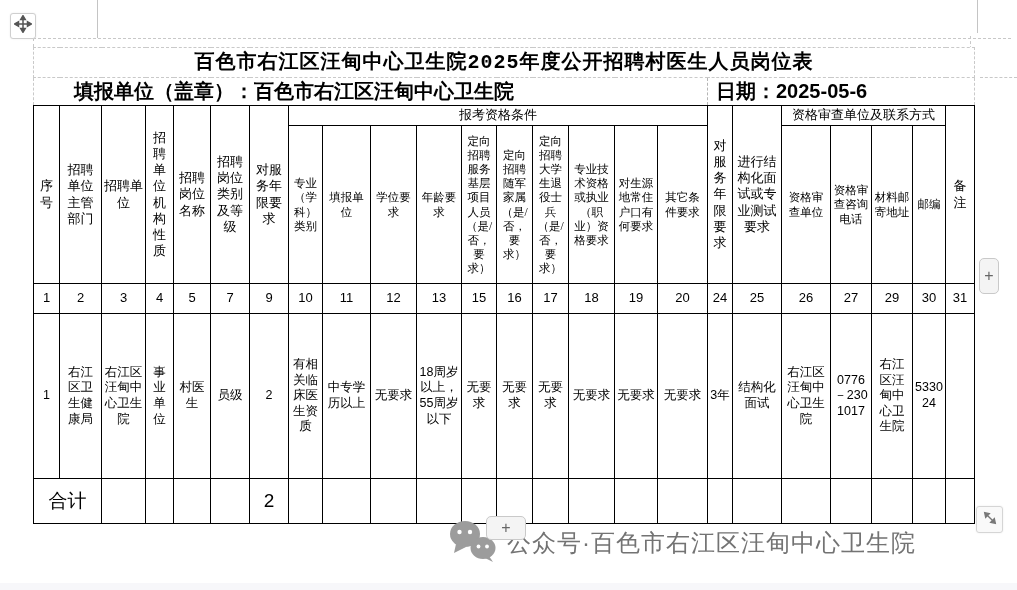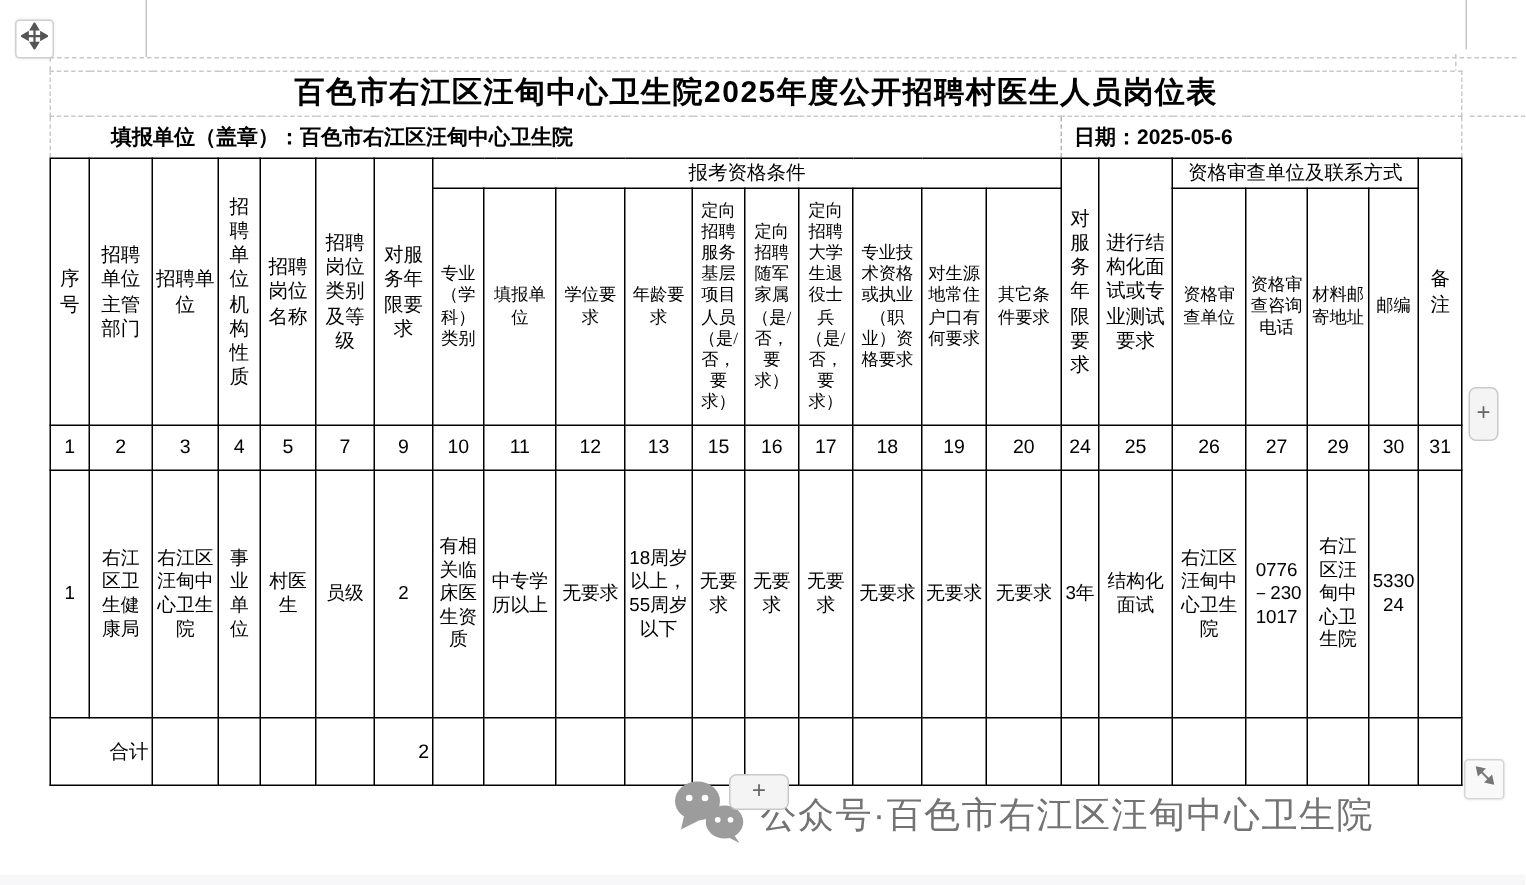--- a/index.html
+++ b/index.html
@@ -10,30 +10,30 @@
   .doc-table { position:absolute; left:33px; top:47px; width:941px;
                table-layout:fixed; border-collapse:collapse; background:#fff; }
   .doc-table td { border:1px solid #000; text-align:center; vertical-align:middle;
                   padding:0 2px; word-break:break-all; overflow:hidden;
                   color:#000; line-height:1.25; }
 
   
   .r-title td { border:1px dashed #c9c9c9; border-bottom:1px dashed #c9c9c9;
                 font-size:20px; font-weight:bold; letter-spacing:1px; }
   .r-fill td  { border:1px dashed #c9c9c9; border-bottom:1px solid #000;
-                font-size:14px; font-weight:bold; text-align:left; }
+                font-size:20px; font-weight:bold; text-align:left; }
   .r-fill td.fill-left { padding-left:40px; }
   .r-fill td.fill-right{ padding-left:8px; }
 
   .r-gh td  { font-size:13px; }
   .r-vh td  { font-size:11.5px; line-height:1.22; padding:0 2px;font-family:Liberation Serif, serif; }
   .hdr      { font-size:12px; line-height:1.3; }
   .r-num td { font-size:13px; }
   .r-dat td { font-size:12.5px; }
-  .r-tot td { font-size:13px;text-align:right; }
+  .r-tot td { font-size:19px; }
   .narrow   { padding:0 5px; }
 
   
   .guide { position:absolute; pointer-events:none; }
   .g-solid-v { border-left:1px solid #c4c4c4; width:0; }
   .g-dash-h  { border-top:1px dashed #c8c8c8; height:0; }
   .g-dash-v  { border-left:1px dashed #c8c8c8; width:0; }
 
   
   .handle-box { position:absolute; background:#ffffff; border:1px solid #cfcfcf;
@@ -98,21 +98,21 @@
       <col style="width:25px">
       <col style="width:49px">
       <col style="width:49px">
     <col style="width:41px">
       <col style="width:41px">
       <col style="width:33px">
       <col style="width:29px">
   </colgroup>
 
   <tbody>
-      <tr class="r-title" style="height:30px;">
+      <tr class="r-title" style="height:30px;font-family:Liberation Mono, monospace;">
     <td colspan="24">百色市右江区汪甸中心卫生院2025年度公开招聘村医生人员岗位表</td>
   </tr>
 
   <tr class="r-fill" style="height:28px;">
     <td colspan="17" class="fill-left" style="border-right:1px dashed #b5b5b5;">填报单位（盖章）：百色市右江区汪甸中心卫生院</td>
     <td colspan="7" class="fill-right" style="border-left:1px dashed #b5b5b5;">日期：2025-05-6</td>
   </tr>
 
   <tr class="r-gh" style="height:20px;">
     <td rowspan="2" class="hdr">序号</td>

